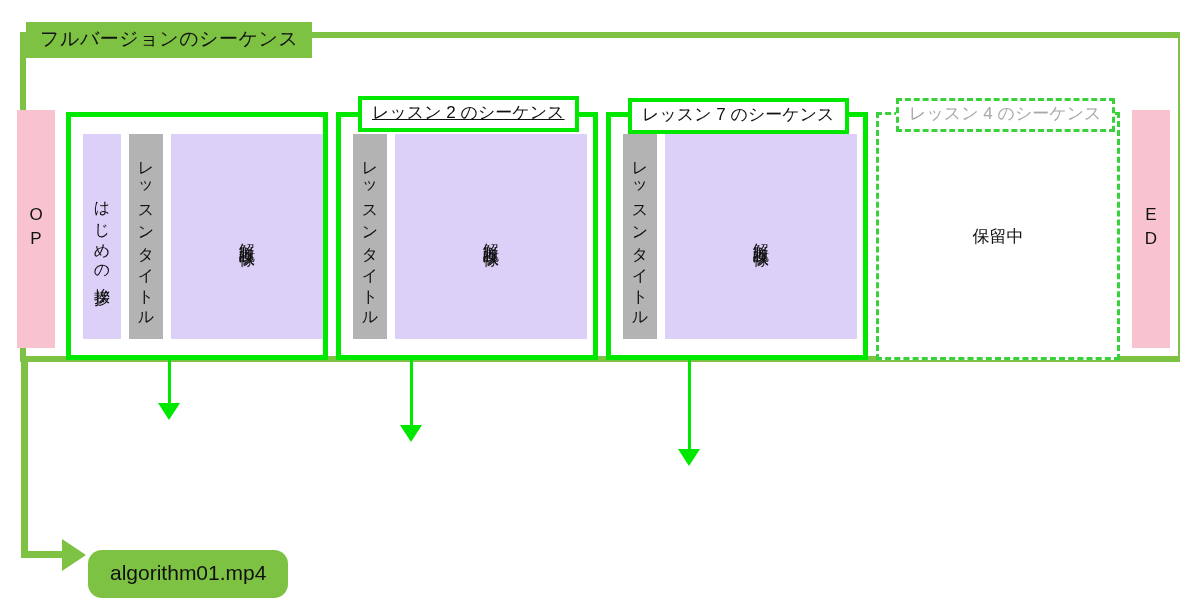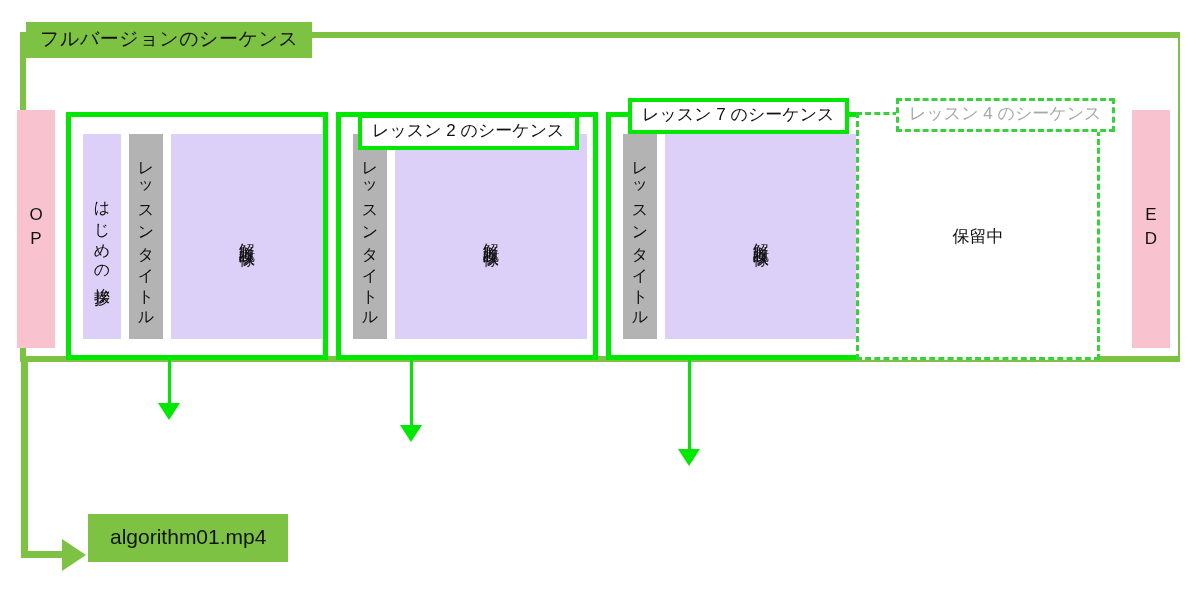--- a/index.html
+++ b/index.html
@@ -226,50 +226,50 @@
   <div class="lesson" style="left:336px; width:262px;">
     <div class="track">
       <div class="clip clip-title">
         <span class="vtext">レッスンタイトル</span>
       </div>
       <div class="clip clip-video" style="width:192px;">
         <span class="vtext">解説映像</span>
       </div>
     </div>
   </div>
-  <div class="lesson-title" style="left:358px; top:114px;">レッスン 2 のシーケンス</div>
+  <div class="lesson-title" style="left:358px; top:96px;text-decoration:underline;">レッスン 2 のシーケンス</div>
 
   <div class="lesson" style="left:606px; width:262px;">
     <div class="track">
       <div class="clip clip-title">
         <span class="vtext">レッスンタイトル</span>
       </div>
       <div class="clip clip-video" style="width:192px;">
         <span class="vtext">解説映像</span>
       </div>
     </div>
   </div>
   <div class="lesson-title" style="left:628px; top:98px;">レッスン 7 のシーケンス</div>
 
-  <div class="lesson pending" style="left:856px; width:244px; top:112px;font-family:Liberation Serif, serif;">
+  <div class="lesson pending" style="left:876px; width:244px; top:112px;font-family:Liberation Serif, serif;">
     <div class="pending-body">
       <span>保留中</span>
     </div>
   </div>
   <div class="lesson-title pending" style="left:896px; top:98px;text-align:center;">レッスン 4 のシーケンス</div>
 
   <div class="conn conn-vert" style="left:168px; top:360px; height:46px;"></div>
   <div class="arrow-head" style="left:158px; top:403px;"></div>
 
   <div class="conn conn-vert" style="left:410px; top:360px; height:68px;"></div>
   <div class="arrow-head" style="left:400px; top:425px;"></div>
 
   <div class="conn conn-vert" style="left:688px; top:360px; height:92px;"></div>
   <div class="arrow-head" style="left:678px; top:449px;"></div>
 
 
   <div class="final-conn" style="left:21px; top:362px; width:7px; height:196px;"></div>
   <div class="final-conn" style="left:21px; top:551px; width:47px; height:7px;"></div>
   <div class="final-arrow-head" style="left:62px; top:539px;"></div>
 
-  <div class="outfile-final" style="left:88px; top:514px;">algorithm01.mp4</div>
+  <div class="outfile-final" style="left:88px; top:550px;border-radius:14px;">algorithm01.mp4</div>
 
 </div>
 
 </body></html>

